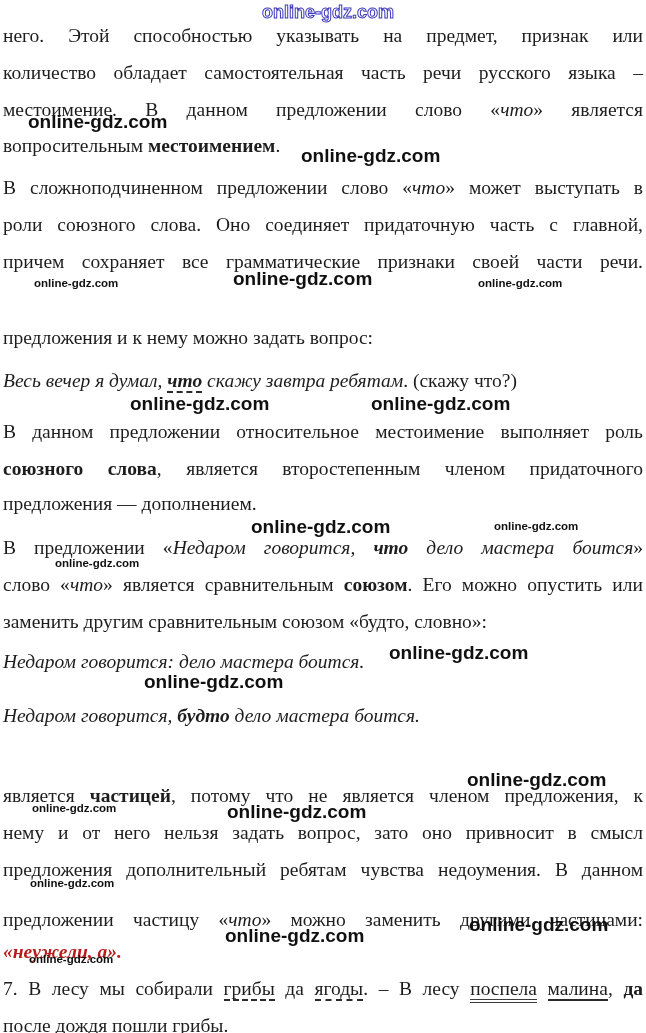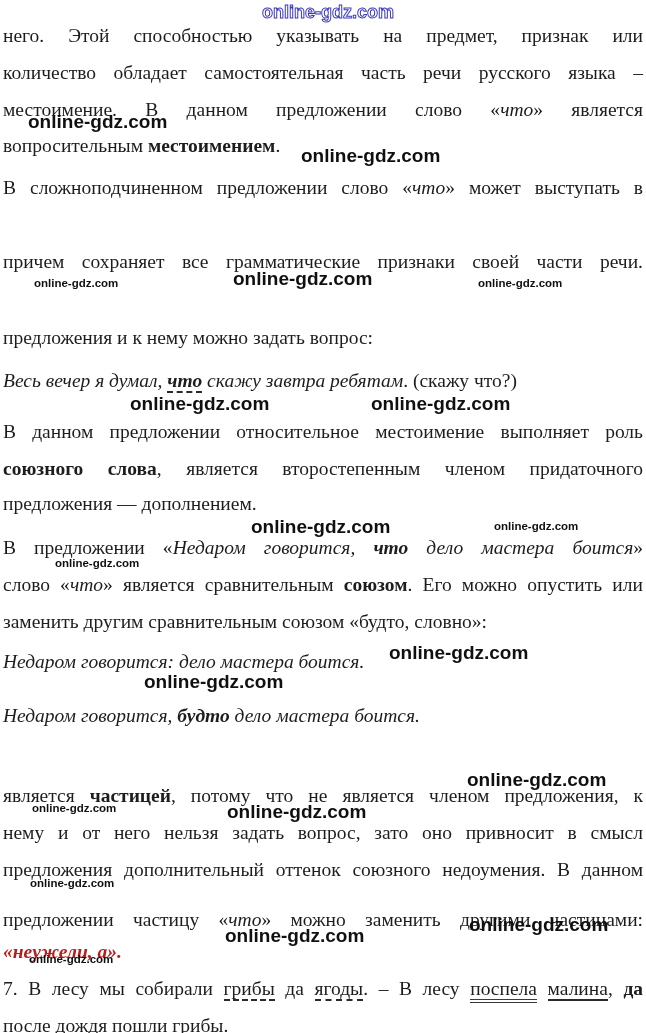--- a/index.html
+++ b/index.html
@@ -61,34 +61,35 @@
 </head>
 <body>
 
 <div class="page">
   <div class="text-layer">
       <div class="line just" style="top: 24px;"><span>него. Этой способностью указывать на предмет, признак или</span></div>
       <div class="line just" style="top: 61px;"><span>количество обладает самостоятельная часть речи русского языка –</span></div>
       <div class="line just" style="top: 98px;"><span>местоимение. В данном предложении слово «</span><span class="i">что</span><span>» является</span></div>
       <div class="line left" style="top: 134px;"><span>вопросительным </span><span class="b">местоимением</span><span>.</span></div>
       <div class="line just" style="top: 176px;"><span>В сложноподчиненном предложении слово «</span><span class="i">что</span><span>» может выступать в</span></div>
+      <div class="line just" style="top: 213px;"><span>роли союзного слова. Оно соединяет придаточную часть с главной,</span></div>
       <div class="line just" style="top: 250px;"><span>причем сохраняет все грамматические признаки своей части речи.</span></div>
       <div class="line left" style="top: 326px;"><span>предложения и к нему можно задать вопрос:</span></div>
       <div class="line left" style="top: 369px;"><span class="i">Весь вечер я думал, </span><span class="b i u-dashed">что</span><span class="i"> скажу завтра ребятам</span><span>. (скажу что?)</span></div>
       <div class="line just" style="top: 420px;"><span>В данном предложении относительное местоимение выполняет роль</span></div>
       <div class="line just" style="top: 457px;"><span class="b">союзного слова</span><span>, является второстепенным членом придаточного</span></div>
       <div class="line left" style="top: 492px;"><span>предложения — дополнением.</span></div>
       <div class="line just" style="top: 536px;"><span>В предложении «</span><span class="i">Недаром говорится, </span><span class="b i">что</span><span class="i"> дело мастера боится</span><span>»</span></div>
       <div class="line just" style="top: 573px;"><span>слово «</span><span class="i">что</span><span>» является сравнительным </span><span class="b">союзом</span><span>. Его можно опустить или</span></div>
       <div class="line left" style="top: 650px;"><span class="i">Недаром говорится: дело мастера боится.</span></div>
       <div class="line left" style="top: 610px;"><span>заменить другим сравнительным союзом «будто, словно»:</span></div>
       <div class="line left" style="top: 704px;"><span class="i">Недаром говорится, </span><span class="b i">будто</span><span class="i"> дело мастера боится.</span></div>
       <div class="line just" style="top: 784px;"><span>является </span><span class="b">частицей</span><span>, потому что не является членом предложения, к</span></div>
       <div class="line just" style="top: 821px;"><span>нему и от него нельзя задать вопрос, зато оно привносит в смысл</span></div>
-      <div class="line just" style="top: 858px;"><span>предложения дополнительный оттенок союзного недоумения. В данном</span></div>
+      <div class="line just" style="top: 858px;"><span>предложения дополнительный ребятам чувства недоумения. В данном</span></div>
       <div class="line just" style="top: 908px;"><span>предложении частицу «</span><span class="i">что</span><span>» можно заменить другими частицами:</span></div>
       <div class="line left" style="top: 940px;"><span class="i faint">«неужели, а».</span></div>
       <div class="line just" style="top: 977px;"><span>7. В лесу мы собирали </span><span class="u-dashed">грибы</span><span> да </span><span class="u-dashed">ягоды</span><span>. – В лесу </span><span class="u-double">поспела</span><span> </span><span class="u-solid">малина</span><span>, </span><span class="b">да</span></div>
       <div class="line left" style="top: 1014px;"><span>после дождя </span><span class="u-double">пошли</span><span> </span><span class="u-solid">грибы</span><span>.</span></div>
     </div>
   <div class="wm-layer">
       <span class="wm blue" style="left: 262px; top: 3px;">online-gdz.com</span>
       <span class="wm large" style="left: 28px; top: 112px;">online-gdz.com</span>
       <span class="wm large" style="left: 301px; top: 146px;">online-gdz.com</span>
       <span class="wm small" style="left: 34px; top: 278px;">online-gdz.com</span>

